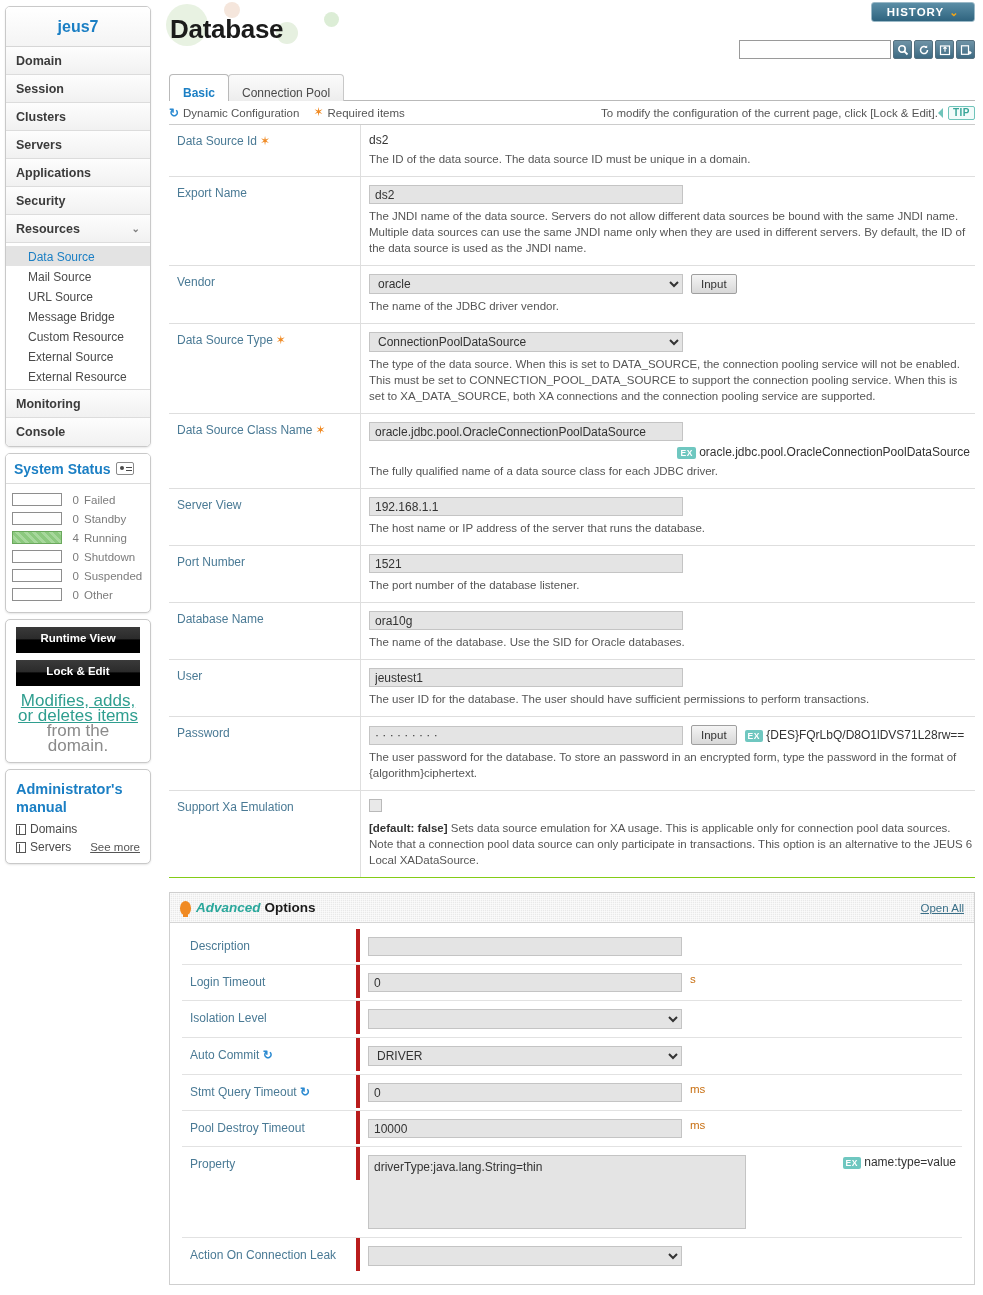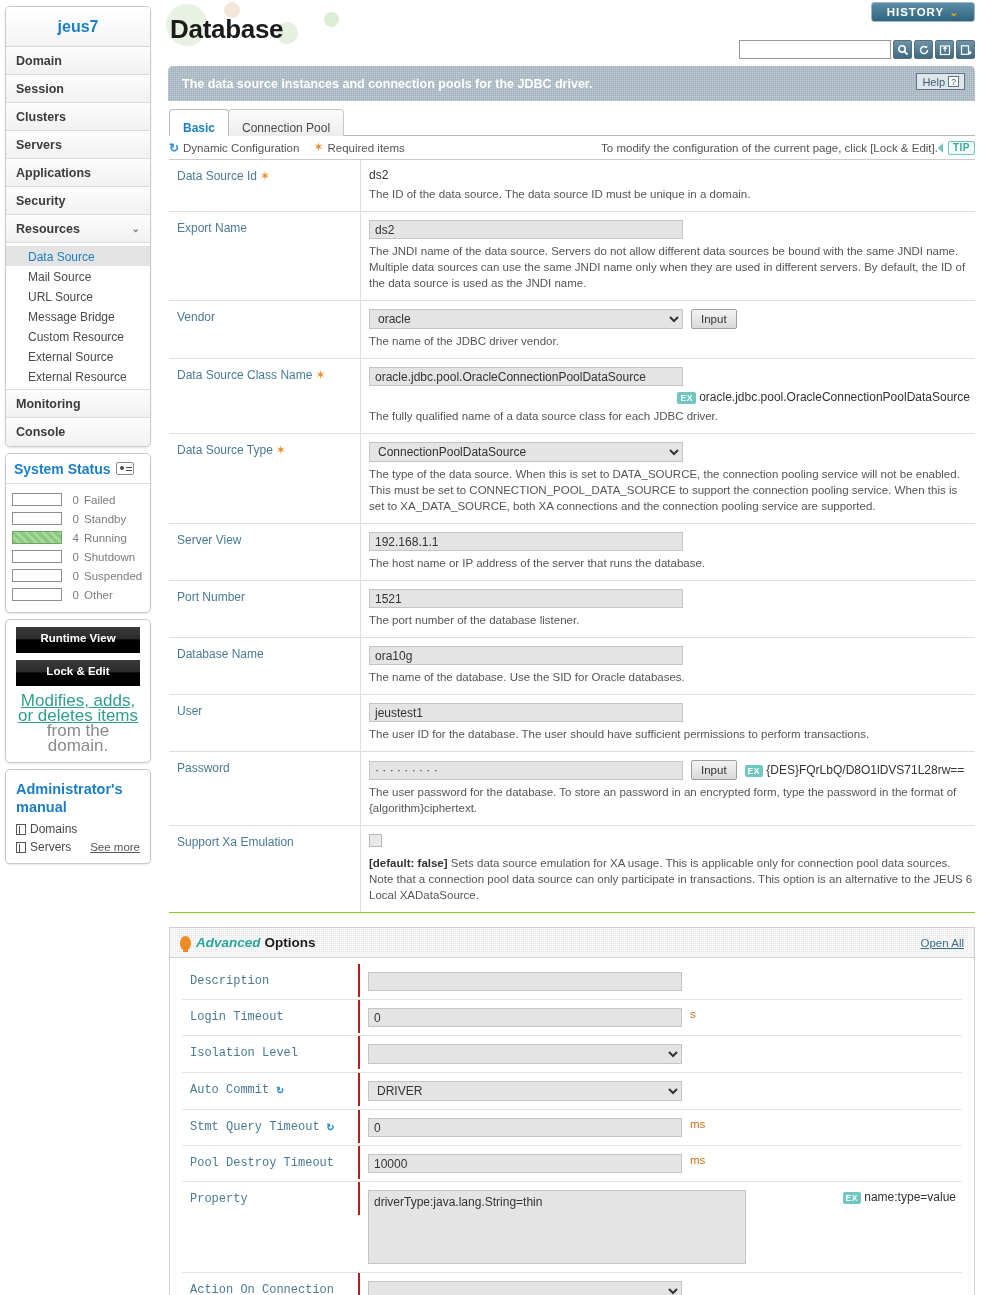--- a/index.html
+++ b/index.html
@@ -221,21 +221,21 @@
     width:11px;height:14px;background:#f08a23;border-radius:50% 50% 45% 45%;
     margin-right:5px; position:relative;
   }
   .adv-bulb:after{content:"";position:absolute;left:3px;bottom:-2px;width:5px;height:3px;background:#f08a23;}
   .adv-title-i { color:#2aa79b; font-style:italic; font-weight:bold; font-size:13.5px;}
   .adv-title-b { color:#1b1b1b; font-weight:bold; font-size:13.5px; margin-left:4px;}
   .open-all { margin-left:auto; font-size:11.5px; color:#3a6f88; text-decoration:underline; cursor:pointer;}
   .adv-body { padding: 6px 12px 10px 12px; }
   .arow { display:flex; border-bottom:1px solid #e2e2e2; min-height:31px; align-items:flex-start; }
   .arow:last-child { border-bottom:none; }
-  .aname { width:178px; flex:0 0 178px; padding:9px 8px 8px 8px; color:#4a7a95; font-size:12px; border-right:2px solid #b91c1c; line-height:16px;font-family:Liberation Mono, monospace;}
+  .aname { width:178px; flex:0 0 178px; padding:9px 8px 8px 8px; color:#4a7a95; font-size:12px; border-right:4px solid #b91c1c; line-height:16px;}
   .aval { flex:1; padding:8px 0 8px 8px; display:flex; align-items:flex-start; gap:8px;}
   .sync-ico { color:#2b8ad1; font-size:12px; font-weight:bold; display:inline-block; }
 </style>
 </head>
 <body>
 
 <div class="page">
 
   <div class="sidebar">
 
@@ -381,27 +381,20 @@
         </div>
         <div class="tool-ico">
           <svg width="12" height="12" viewBox="0 0 12 12">
               <rect x="1.5" y="1.8" width="7" height="8.5" fill="none" stroke="#fff" stroke-width="1.2"></rect>
               <path d="M8 8.8 L10.8 8.8 M9.4 7.3 L11 8.8 L9.4 10.3" stroke="#fff" stroke-width="1.2" fill="none"></path>
             </svg>
         </div>
       </div>
     </div>
 
-    <div class="banner">
-      <div class="banner-text">The data source instances and connection pools for the JDBC driver.</div>
-      <div class="help-btn">
-        <span>Help</span>
-        <span class="help-q">?</span>
-      </div>
-    </div>
 
     <div class="tabs">
       <div class="tab active">Basic</div>
       <div class="tab">Connection Pool</div>
     </div>
     <div class="tabs-rule"></div>
 
     <div class="legend-row">
       <span class="legend-item">
         <span class="sync-ico">↻</span>
@@ -449,41 +442,41 @@
               <option>oracle</option>
             </select>
             <button class="btn-input">Input</button>
           </div>
           <div class="fdesc">The name of the JDBC driver vendor.</div>
         </div>
       </div>
 
       <div class="frow">
         <div class="fname">
+          <span>Data Source Type</span><span class="req-ico">✶</span>
+        </div>
+        <div class="fval">
+          <select class="sel">
+            <option>ConnectionPoolDataSource</option>
+          </select>
+          <div class="fdesc">The type of the data source. When this is set to DATA_SOURCE, the connection pooling service will not be enabled. This must be set to CONNECTION_POOL_DATA_SOURCE to support the connection pooling service. When this is set to XA_DATA_SOURCE, both XA connections and the connection pooling service are supported.</div>
+        </div>
+      </div>
+
+      <div class="frow">
+        <div class="fname">
           <span>Data Source Class Name</span><span class="req-ico">✶</span>
         </div>
         <div class="fval">
           <input class="tf" type="text" style="width: 314px;" value="oracle.jdbc.pool.OracleConnectionPoolDataSource">
           <div style="text-align:right; margin-top:4px; padding-right:5px;">
             <span class="ex-badge">EX</span>
             <span class="ex-text">oracle.jdbc.pool.OracleConnectionPoolDataSource</span>
           </div>
           <div class="fdesc">The fully qualified name of a data source class for each JDBC driver.</div>
-        </div>
-      </div>
-
-      <div class="frow">
-        <div class="fname">
-          <span>Data Source Type</span><span class="req-ico">✶</span>
-        </div>
-        <div class="fval">
-          <select class="sel">
-            <option>ConnectionPoolDataSource</option>
-          </select>
-          <div class="fdesc">The type of the data source. When this is set to DATA_SOURCE, the connection pooling service will not be enabled. This must be set to CONNECTION_POOL_DATA_SOURCE to support the connection pooling service. When this is set to XA_DATA_SOURCE, both XA connections and the connection pooling service are supported.</div>
         </div>
       </div>
 
       <div class="frow">
         <div class="fname">
           <span>Server View</span>
         </div>
         <div class="fval">
           <input class="tf" type="text" value="192.168.1.1" style="">
           <div class="fdesc">The host name or IP address of the server that runs the database.</div>

